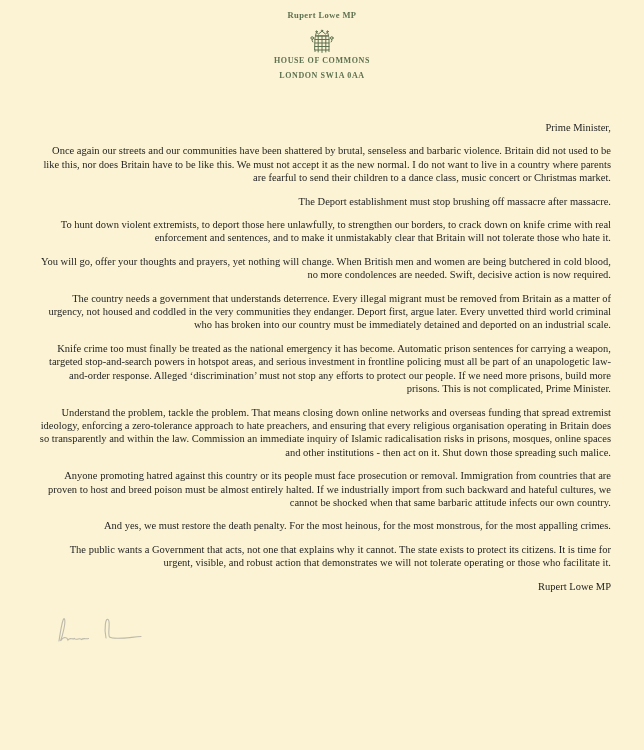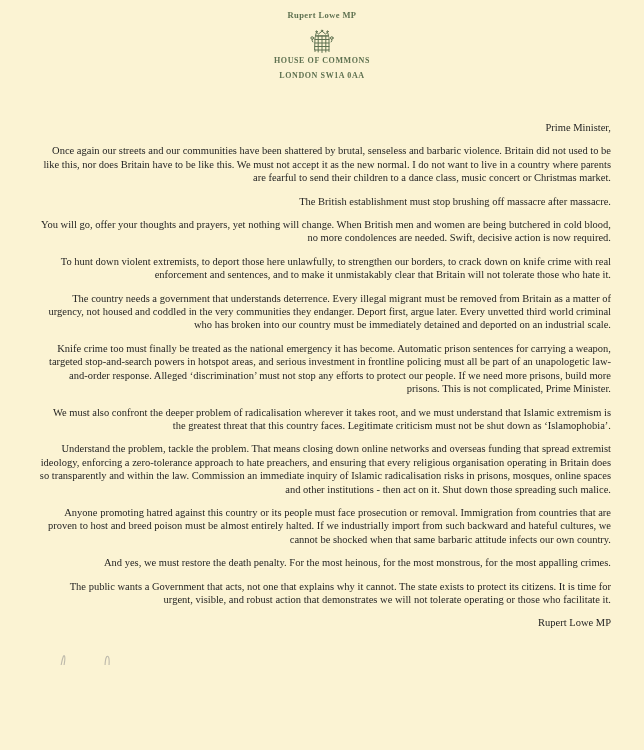--- a/index.html
+++ b/index.html
@@ -97,26 +97,25 @@
     </div>
 
     <div class="hoc-line">HOUSE OF COMMONS</div>
 
     <div class="postcode-line">LONDON SW1A 0AA</div>
   </div>
 
   <div class="letter-body">
     <p>Prime Minister,</p>
     <p>Once again our streets and our communities have been shattered by brutal, senseless and barbaric violence. Britain did not used to be like this, nor does Britain have to be like this. We must not accept it as the new normal. I do not want to live in a country where parents are fearful to send their children to a dance class, music concert or Christmas market.</p>
-    <p>The British establishment must stop brushing off massacre after massacre.</p>
+    <p>The Deport establishment must stop brushing off massacre after massacre.</p>
+    <p>To hunt down violent extremists, to deport those here unlawfully, to strengthen our borders, to crack down on knife crime with real enforcement and sentences, and to make it unmistakably clear that Britain will not tolerate those who hate it.</p>
     <p>You will go, offer your thoughts and prayers, yet nothing will change. When British men and women are being butchered in cold blood, no more condolences are needed. Swift, decisive action is now required.</p>
-    <p>To hunt down violent extremists, to deport those here unlawfully, to strengthen our borders, to crack down on knife crime with real enforcement and sentences, and to make it unmistakably clear that Britain will not tolerate those who hate it.</p>
     <p>The country needs a government that understands deterrence. Every illegal migrant must be removed from Britain as a matter of urgency, not housed and coddled in the very communities they endanger. Deport first, argue later. Every unvetted third world criminal who has broken into our country must be immediately detained and deported on an industrial scale.</p>
     <p>Knife crime too must finally be treated as the national emergency it has become. Automatic prison sentences for carrying a weapon, targeted stop-and-search powers in hotspot areas, and serious investment in frontline policing must all be part of an unapologetic law-and-order response. Alleged ‘discrimination’ must not stop any efforts to protect our people. If we need more prisons, build more prisons. This is not complicated, Prime Minister.</p>
-    <p>We must also confront the deeper problem of radicalisation wherever it takes root, and we must understand that Islamic extremism is the greatest threat that this country faces. Legitimate criticism must not be shut down as ‘Islamophobia’.</p>
     <p>Understand the problem, tackle the problem. That means closing down online networks and overseas funding that spread extremist ideology, enforcing a zero-tolerance approach to hate preachers, and ensuring that every religious organisation operating in Britain does so transparently and within the law. Commission an immediate inquiry of Islamic radicalisation risks in prisons, mosques, online spaces and other institutions - then act on it. Shut down those spreading such malice.</p>
     <p>Anyone promoting hatred against this country or its people must face prosecution or removal. Immigration from countries that are proven to host and breed poison must be almost entirely halted. If we industrially import from such backward and hateful cultures, we cannot be shocked when that same barbaric attitude infects our own country.</p>
     <p>And yes, we must restore the death penalty. For the most heinous, for the most monstrous, for the most appalling crimes.</p>
     <p>The public wants a Government that acts, not one that explains why it cannot. The state exists to protect its citizens. It is time for urgent, visible, and robust action that demonstrates we will not tolerate operating or those who facilitate it.</p>
     <p>Rupert Lowe MP</p>
 
     <div class="signature">
       <svg width="130" height="42" viewBox="0 0 130 42" fill="none" stroke="#bdb9ab" stroke-width="1.1" stroke-linecap="round">
 
         <path d="M15 34 C16.5 24 19 9 20.5 12 C22 15 18.5 29 16.5 34 C19.5 29 23 30 24 33 C26 30 28.5 33 30.5 31.5 C32.5 34 35.5 30 37.5 32.5 C39.5 30.5 42.5 32.5 44.5 31.5"></path>

